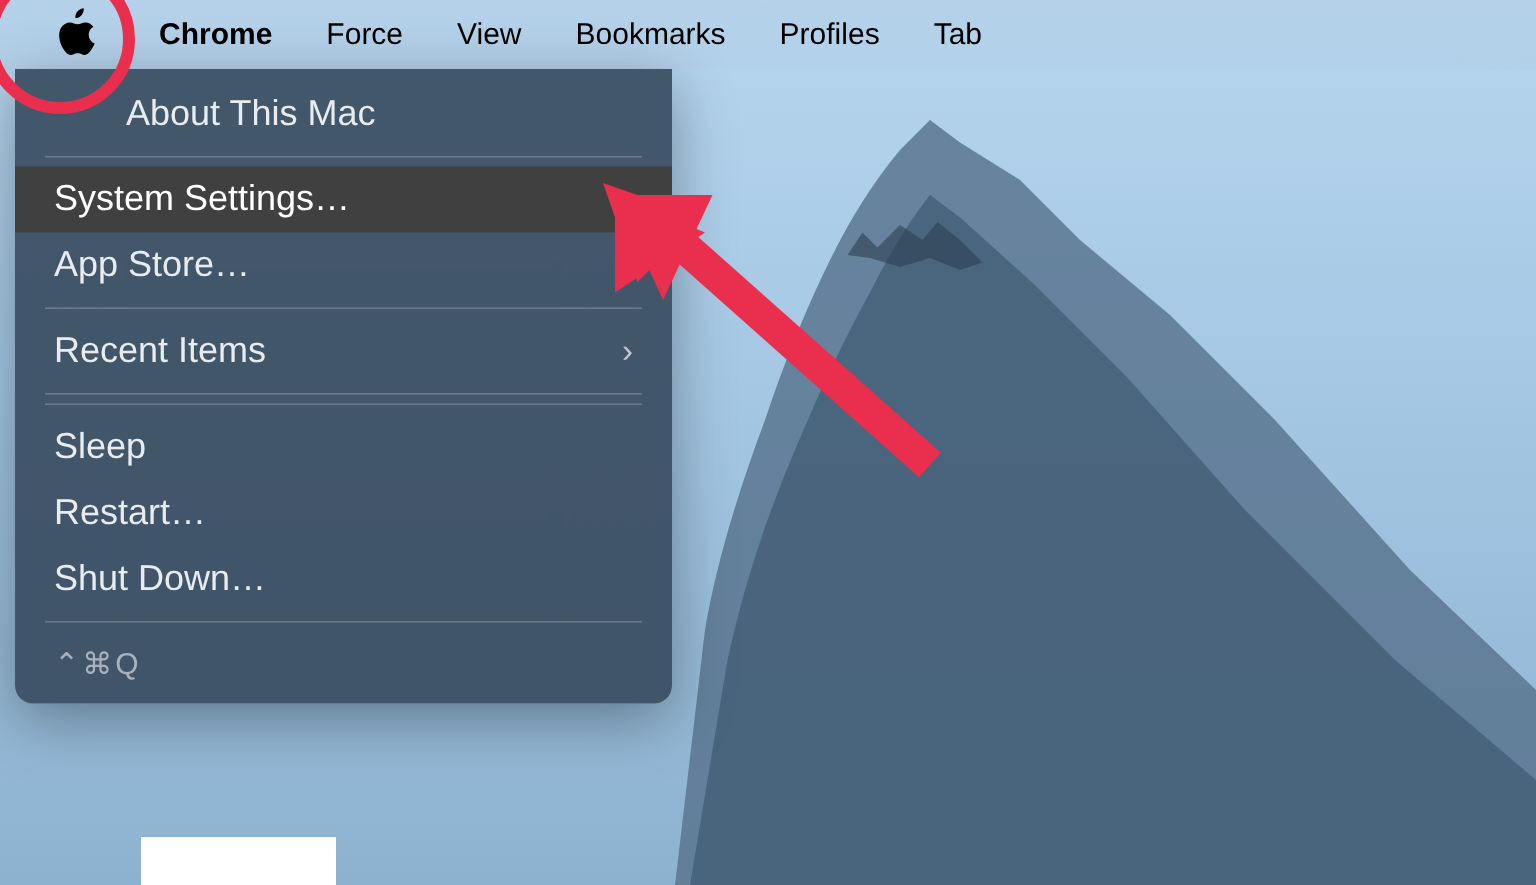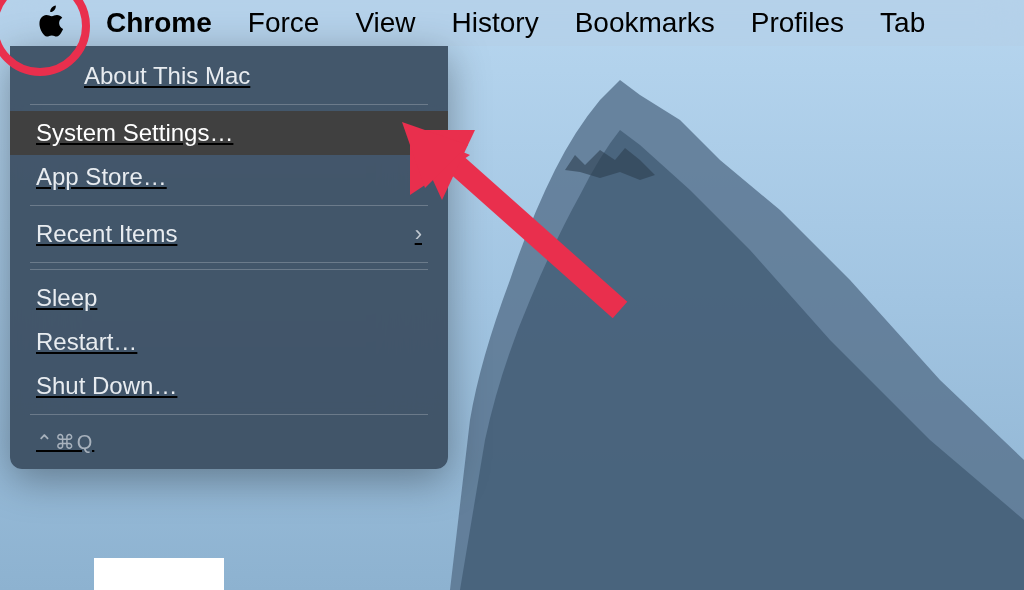--- a/index.html
+++ b/index.html
@@ -51,21 +51,21 @@
       left: -10px;
       width: 100px;
       height: 100px;
       border: 8px solid #e92f4d;
       border-radius: 50%;
       z-index: 30;
       pointer-events: none;
     }
     .menubar-item {
       padding: 0 18px;
-      font-size: 28px;
+      font-size: 20px;
       font-weight: 400;
       color: #000;
       cursor: default;
       height: 100%;
       display: flex;
       align-items: center;
     }
     .menubar-item.active {
       font-weight: 700;
     }
@@ -73,21 +73,20 @@
       position: absolute;
       top: 46px;
       left: 10px;
       width: 438px;
       background: rgba(58, 76, 95, 0.92);
       backdrop-filter: blur(30px);
       border-radius: 0 0 12px 12px;
       padding: 8px 0 6px 0;
       z-index: 20;
       box-shadow: 0 10px 40px rgba(0,0,0,0.35);
-      text-decoration: underline;
     }
     .dropdown-item {
       padding: 8px 26px;
       font-size: 24px;
       color: #e8ecf0;
       display: flex;
       align-items: center;
       justify-content: space-between;
       cursor: default;
       min-height: 42px;
@@ -143,21 +142,20 @@
 
 <div class="menubar">
   <div class="apple-logo">
     <svg width="34" height="40" viewBox="0 0 170 200">
       <path fill="#000" d="M150.4 130.3c-3.2 7.4-4.8 10.7-8.9 17.2-5.8 9.1-14 20.5-24.1 20.6-9 .1-11.3-5.9-23.6-5.8-12.2.1-14.8 5.9-23.8 5.8-10.1-.1-17.8-10.4-23.6-19.5-16.2-25.4-17.9-55.2-7.9-71 7.1-11.2 18.3-17.8 28.9-17.8 10.7 0 17.5 5.9 26.4 5.9 8.6 0 13.8-5.9 26.2-5.9 9.4 0 19.3 5.1 26.4 14-23.2 12.7-19.5 45.8 4 56.5zM107.3 34.7c4.5-5.8 8-14 6.7-22.3-7.3.5-15.8 5.1-20.8 11.2-4.5 5.5-8.2 13.6-6.8 21.6 8 .2 16.2-4.5 20.9-10.5z"></path>
     </svg>
   </div>
   <div class="menubar-item active">Chrome</div>
   <div class="menubar-item">Force</div>
   <div class="menubar-item">View</div>
-  <div class="menubar-item">History</div>
   <div class="menubar-item">Bookmarks</div>
   <div class="menubar-item">Profiles</div>
   <div class="menubar-item">Tab</div>
 </div>
 
 <div class="apple-circle"></div>
 
 <div class="dropdown">
   <div class="dropdown-item">
     <span style="padding-left:48px;">About This Mac</span>

